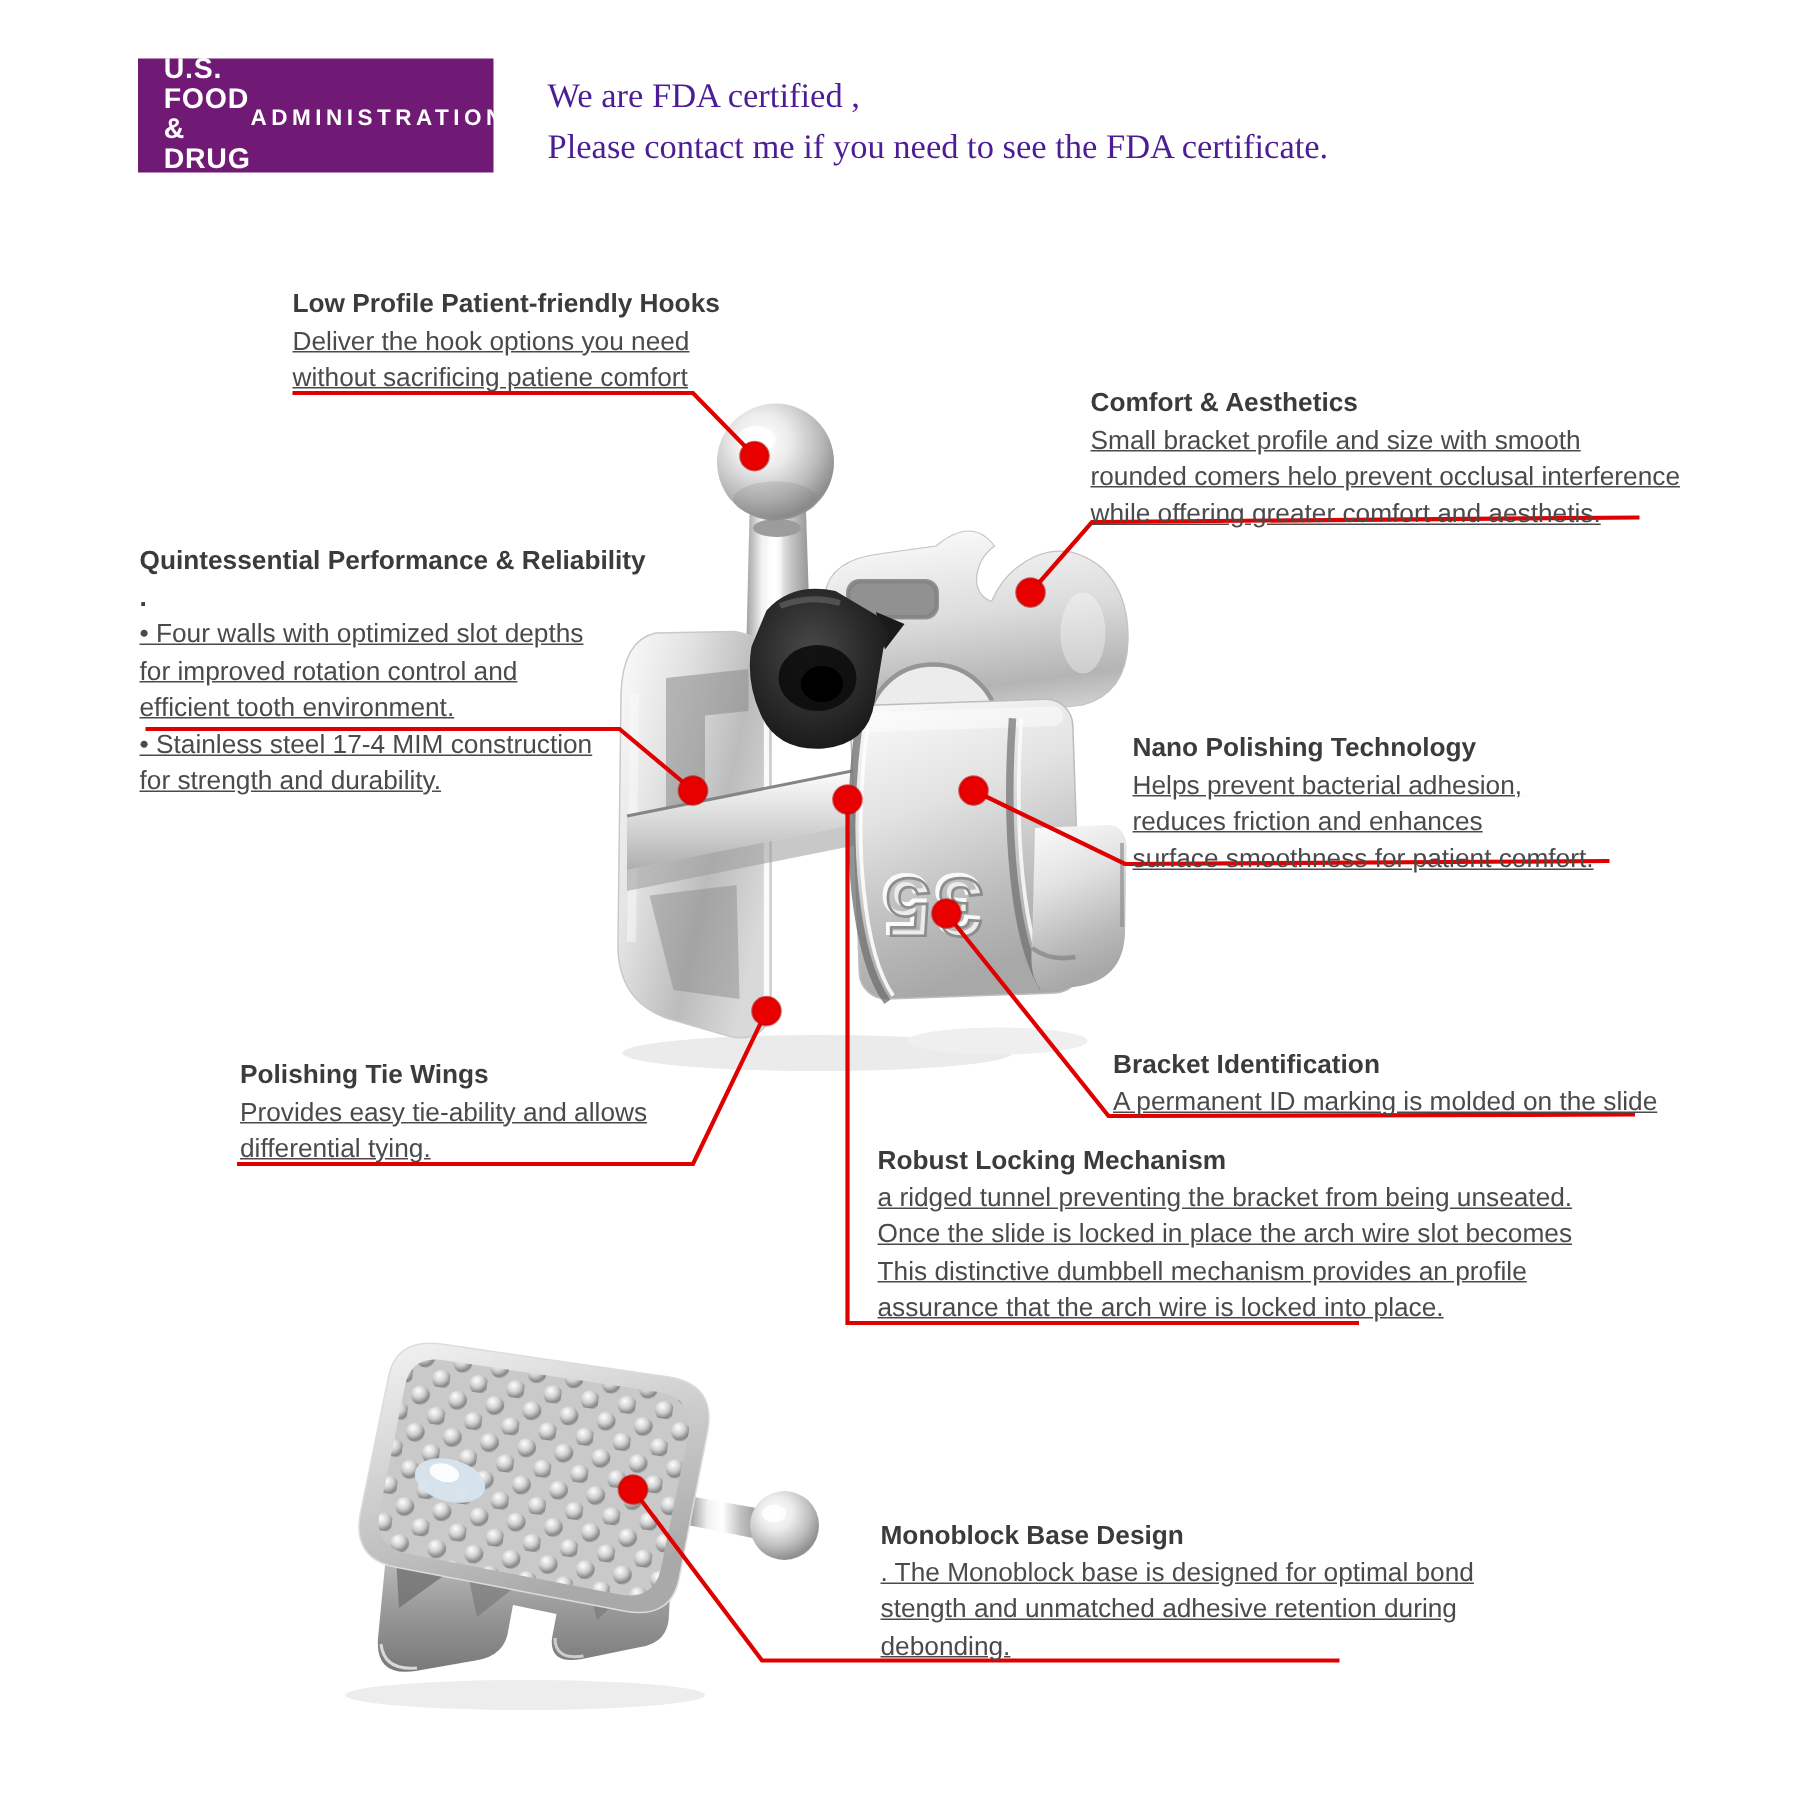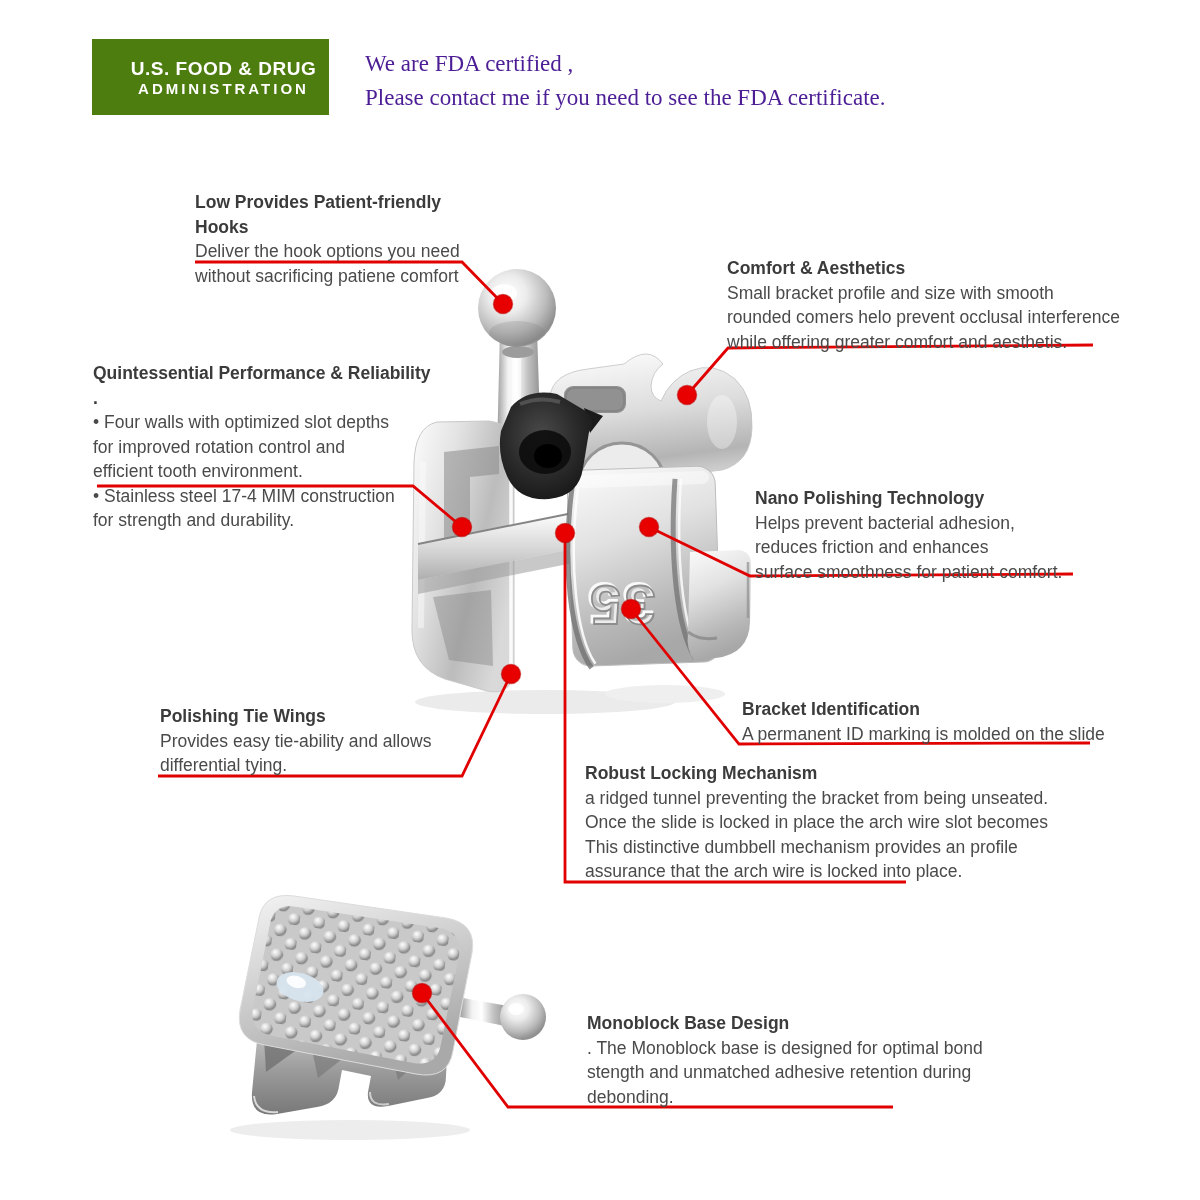--- a/index.html
+++ b/index.html
@@ -3,33 +3,33 @@
 <meta charset="utf-8">
 <style>
   html,body{margin:0;padding:0;background:#ffffff;}
   .canvas{
     position:relative;width:1200px;height:1200px;background:#ffffff;overflow:hidden;
     font-family:"Liberation Sans", sans-serif;
   }
   
   .fda-badge{
     position:absolute;left:92px;top:39px;width:237px;height:76px;
-    background:#4d7c0f;color:#ffffff;display:flex;flex-direction:column;
+    background:#701a75;color:#ffffff;display:flex;
     justify-content:center;align-items:center;padding-left:26px;box-sizing:border-box;
   }
   .fda-badge .l1{font-size:19px;font-weight:bold;letter-spacing:0.5px;line-height:20px;}
   .fda-badge .l2{font-size:15px;font-weight:bold;letter-spacing:3px;line-height:13px;margin-top:3px;}
   .certified{
     position:absolute;left:365px;top:47px;color:#4c1d95;
     font-size:23px;line-height:34px;font-weight:400;font-family:Liberation Serif, serif;
   }
   
   .callout{position:absolute;font-size:17.5px;line-height:24.5px;color:#4a4a4a;}
   .callout .c-title{font-weight:bold;color:#3b3b3b;margin:0;font-size:17.5px;line-height:24.5px;}
-  .callout .c-line{margin:0;}
+  .callout .c-line{margin:0;text-decoration:underline;}
   .co-hooks{left:195px;top:190px;width:300px;}
   .co-comfort{left:727px;top:256px;width:410px;}
   .co-performance{left:93px;top:341px;width:345px;margin-top:20px;}
   .co-nano{left:755px;top:486px;width:340px;}
   .co-tiewings{left:160px;top:704px;width:310px;}
   .co-identification{left:742px;top:697px;width:370px;}
   .co-locking{left:585px;top:761px;width:500px;}
   .co-monoblock{left:587px;top:1011px;width:430px;}
   
   .art{position:absolute;left:0;top:0;width:1200px;height:1200px;pointer-events:none;}
@@ -226,21 +226,21 @@
   <div class="fda-badge">
     <div class="l1">U.S. FOOD &amp; DRUG</div>
     <div class="l2">ADMINISTRATION</div>
   </div>
   <div class="certified">
     <div>We are FDA certified ,</div>
     <div>Please contact me if you need to see the FDA certificate.</div>
   </div>
 
   <div class="callout co-hooks">
-    <p class="c-title">Low Provides Patient-friendly Hooks</p>
+    <p class="c-title">Low Profile Patient-friendly Hooks</p>
     <p class="c-line">Deliver the hook options you need</p>
     <p class="c-line">without sacrificing patiene comfort</p>
   </div>
 
   <div class="callout co-comfort">
     <p class="c-title">Comfort &amp; Aesthetics</p>
     <p class="c-line">Small bracket profile and size with smooth</p>
     <p class="c-line">rounded comers helo prevent occlusal interference</p>
     <p class="c-line">while offering greater comfort and aesthetis.</p>
   </div>

